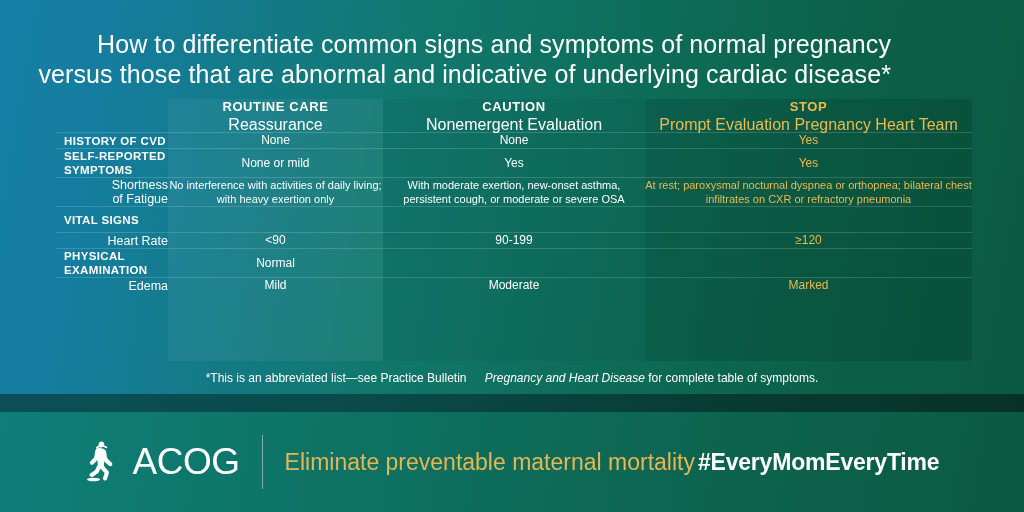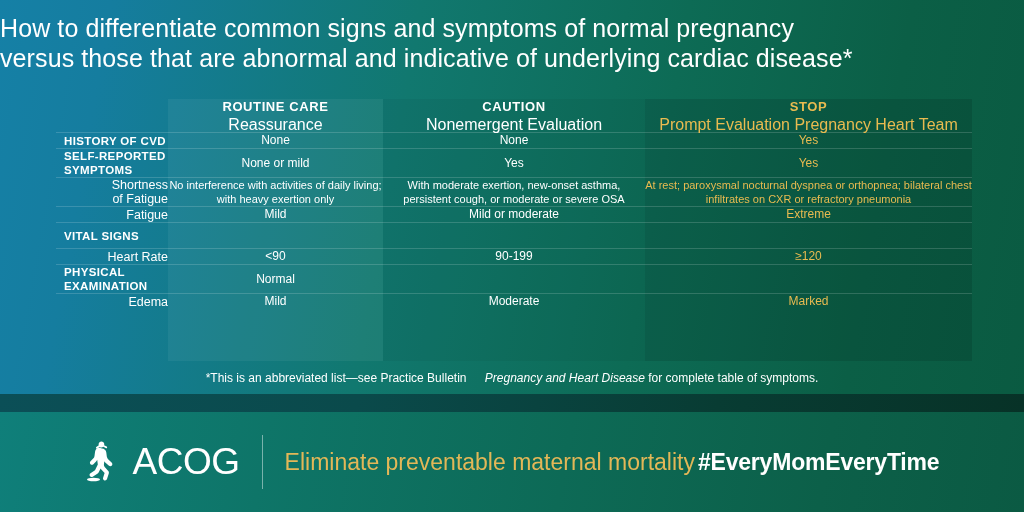--- a/index.html
+++ b/index.html
@@ -10,22 +10,22 @@
   }
   #infographic {
     position:relative;
     width:1024px; height:512px;
     background:linear-gradient(100deg,#1580a6 0%,#157d9f 10%,#11786f 38%,#0d6b55 62%,#0b5f46 82%,#0a5a41 100%);
     overflow:hidden;
   }
 
   
   .title-wrap {
-    position:absolute; top:13px; left:0; width:891px;
-    text-align:left;
+    position:absolute; top:29px; left:0; width:891px;
+    text-align:right;
   }
   .title-line {
     color:#ffffff;
     font-size:25px;
     font-weight:400;
     line-height:30px;
     letter-spacing:0.1px;
   }
 
   
@@ -233,26 +233,20 @@
         <tr>
           <td class="rlabel sub">
             <span>Shortness</span><br>
             <span>of Fatigue</span>
           </td>
           <td class="cell small">No interference with activities of daily living; with heavy exertion only</td>
           <td class="cell small">With moderate exertion, new-onset asthma, persistent cough, or moderate or severe OSA</td>
           <td class="cell small gold">At rest; paroxysmal nocturnal dyspnea or orthopnea; bilateral chest infiltrates on CXR or refractory pneumonia</td>
         </tr>
 
-        <tr>
-          <td class="rlabel sub">Fatigue</td>
-          <td class="cell">Mild</td>
-          <td class="cell">Mild or moderate</td>
-          <td class="cell gold">Extreme</td>
-        </tr>
 
         <tr>
           <td class="rlabel section">VITAL SIGNS</td>
           <td class="cell empty">&nbsp;</td>
           <td class="cell empty">&nbsp;</td>
           <td class="cell empty gold">&nbsp;</td>
         </tr>
 
         <tr>
           <td class="rlabel sub">Heart Rate</td>

